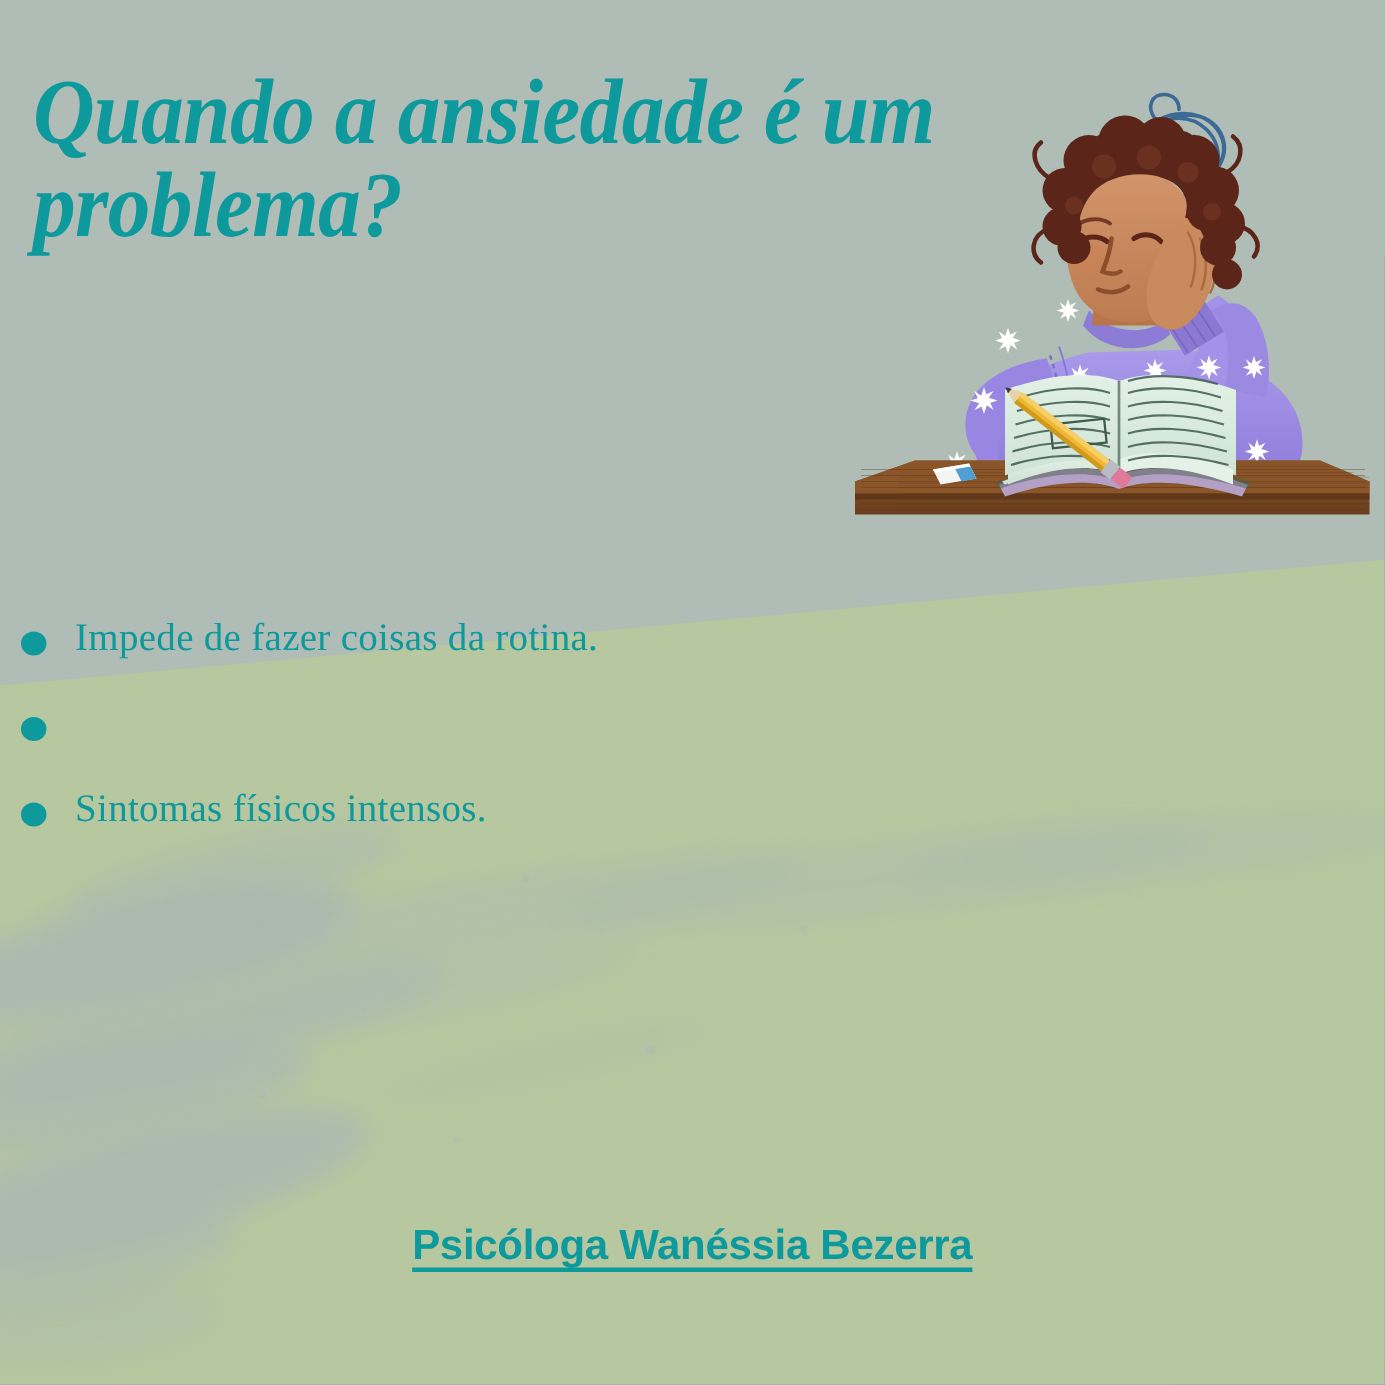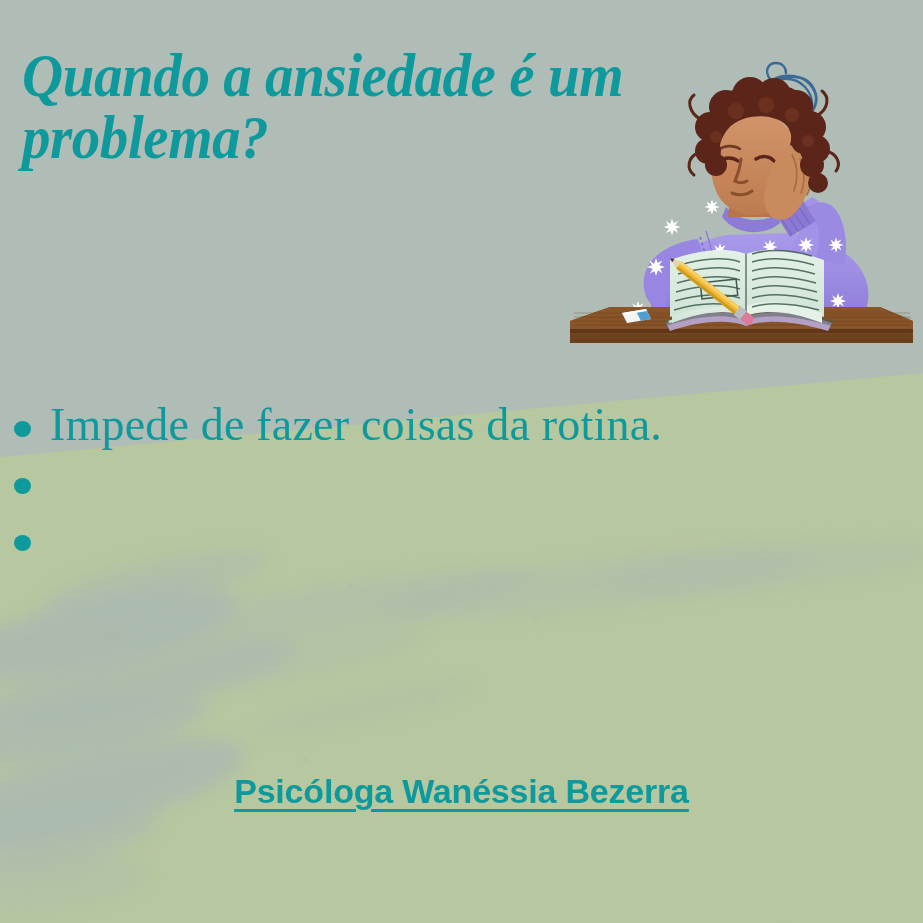--- a/index.html
+++ b/index.html
@@ -127,36 +127,36 @@
     left: 14px;
     top: 16px;
     width: 17px;
     height: 16px;
     border-radius: 50%;
     background: #0e9a9c;
   }
   #bullets .btext {
     color: #0e9a9c;
     font-family: "Liberation Serif", "DejaVu Serif", serif;
-    font-size: 46px;
+    font-size: 26px;
     line-height: 40px;
     letter-spacing: 0.2px;
   }
 
   
   #credit {
     position: absolute;
     left: 0;
-    top: 772px;
+    top: 814px;
     width: 100%;
     text-align: center;
     color: #0e9a9c;
     font-family: "Liberation Sans", "DejaVu Sans", sans-serif;
     font-weight: 700;
-    font-size: 34px;
+    font-size: 28px;
     letter-spacing: -0.2px;
     text-decoration: underline;
     text-underline-offset: 6px;
     text-decoration-thickness: 3px;
   }
 
   
   #illo {
     position: absolute;
     left: 560px;
@@ -454,18 +454,19 @@
   <ul id="bullets">
     <li>
       <span class="dot"></span>
       <span class="btext">Impede de fazer coisas da rotina.</span>
     </li>
     <li>
       <span class="dot"></span>
     </li>
     <li>
       <span class="dot"></span>
+      <span class="btext">Sintomas físicos intensos.</span>
     </li>
   </ul>
 
   <div id="credit">Psicóloga Wanéssia Bezerra </div>
 
 </div>
 
 </body></html>

